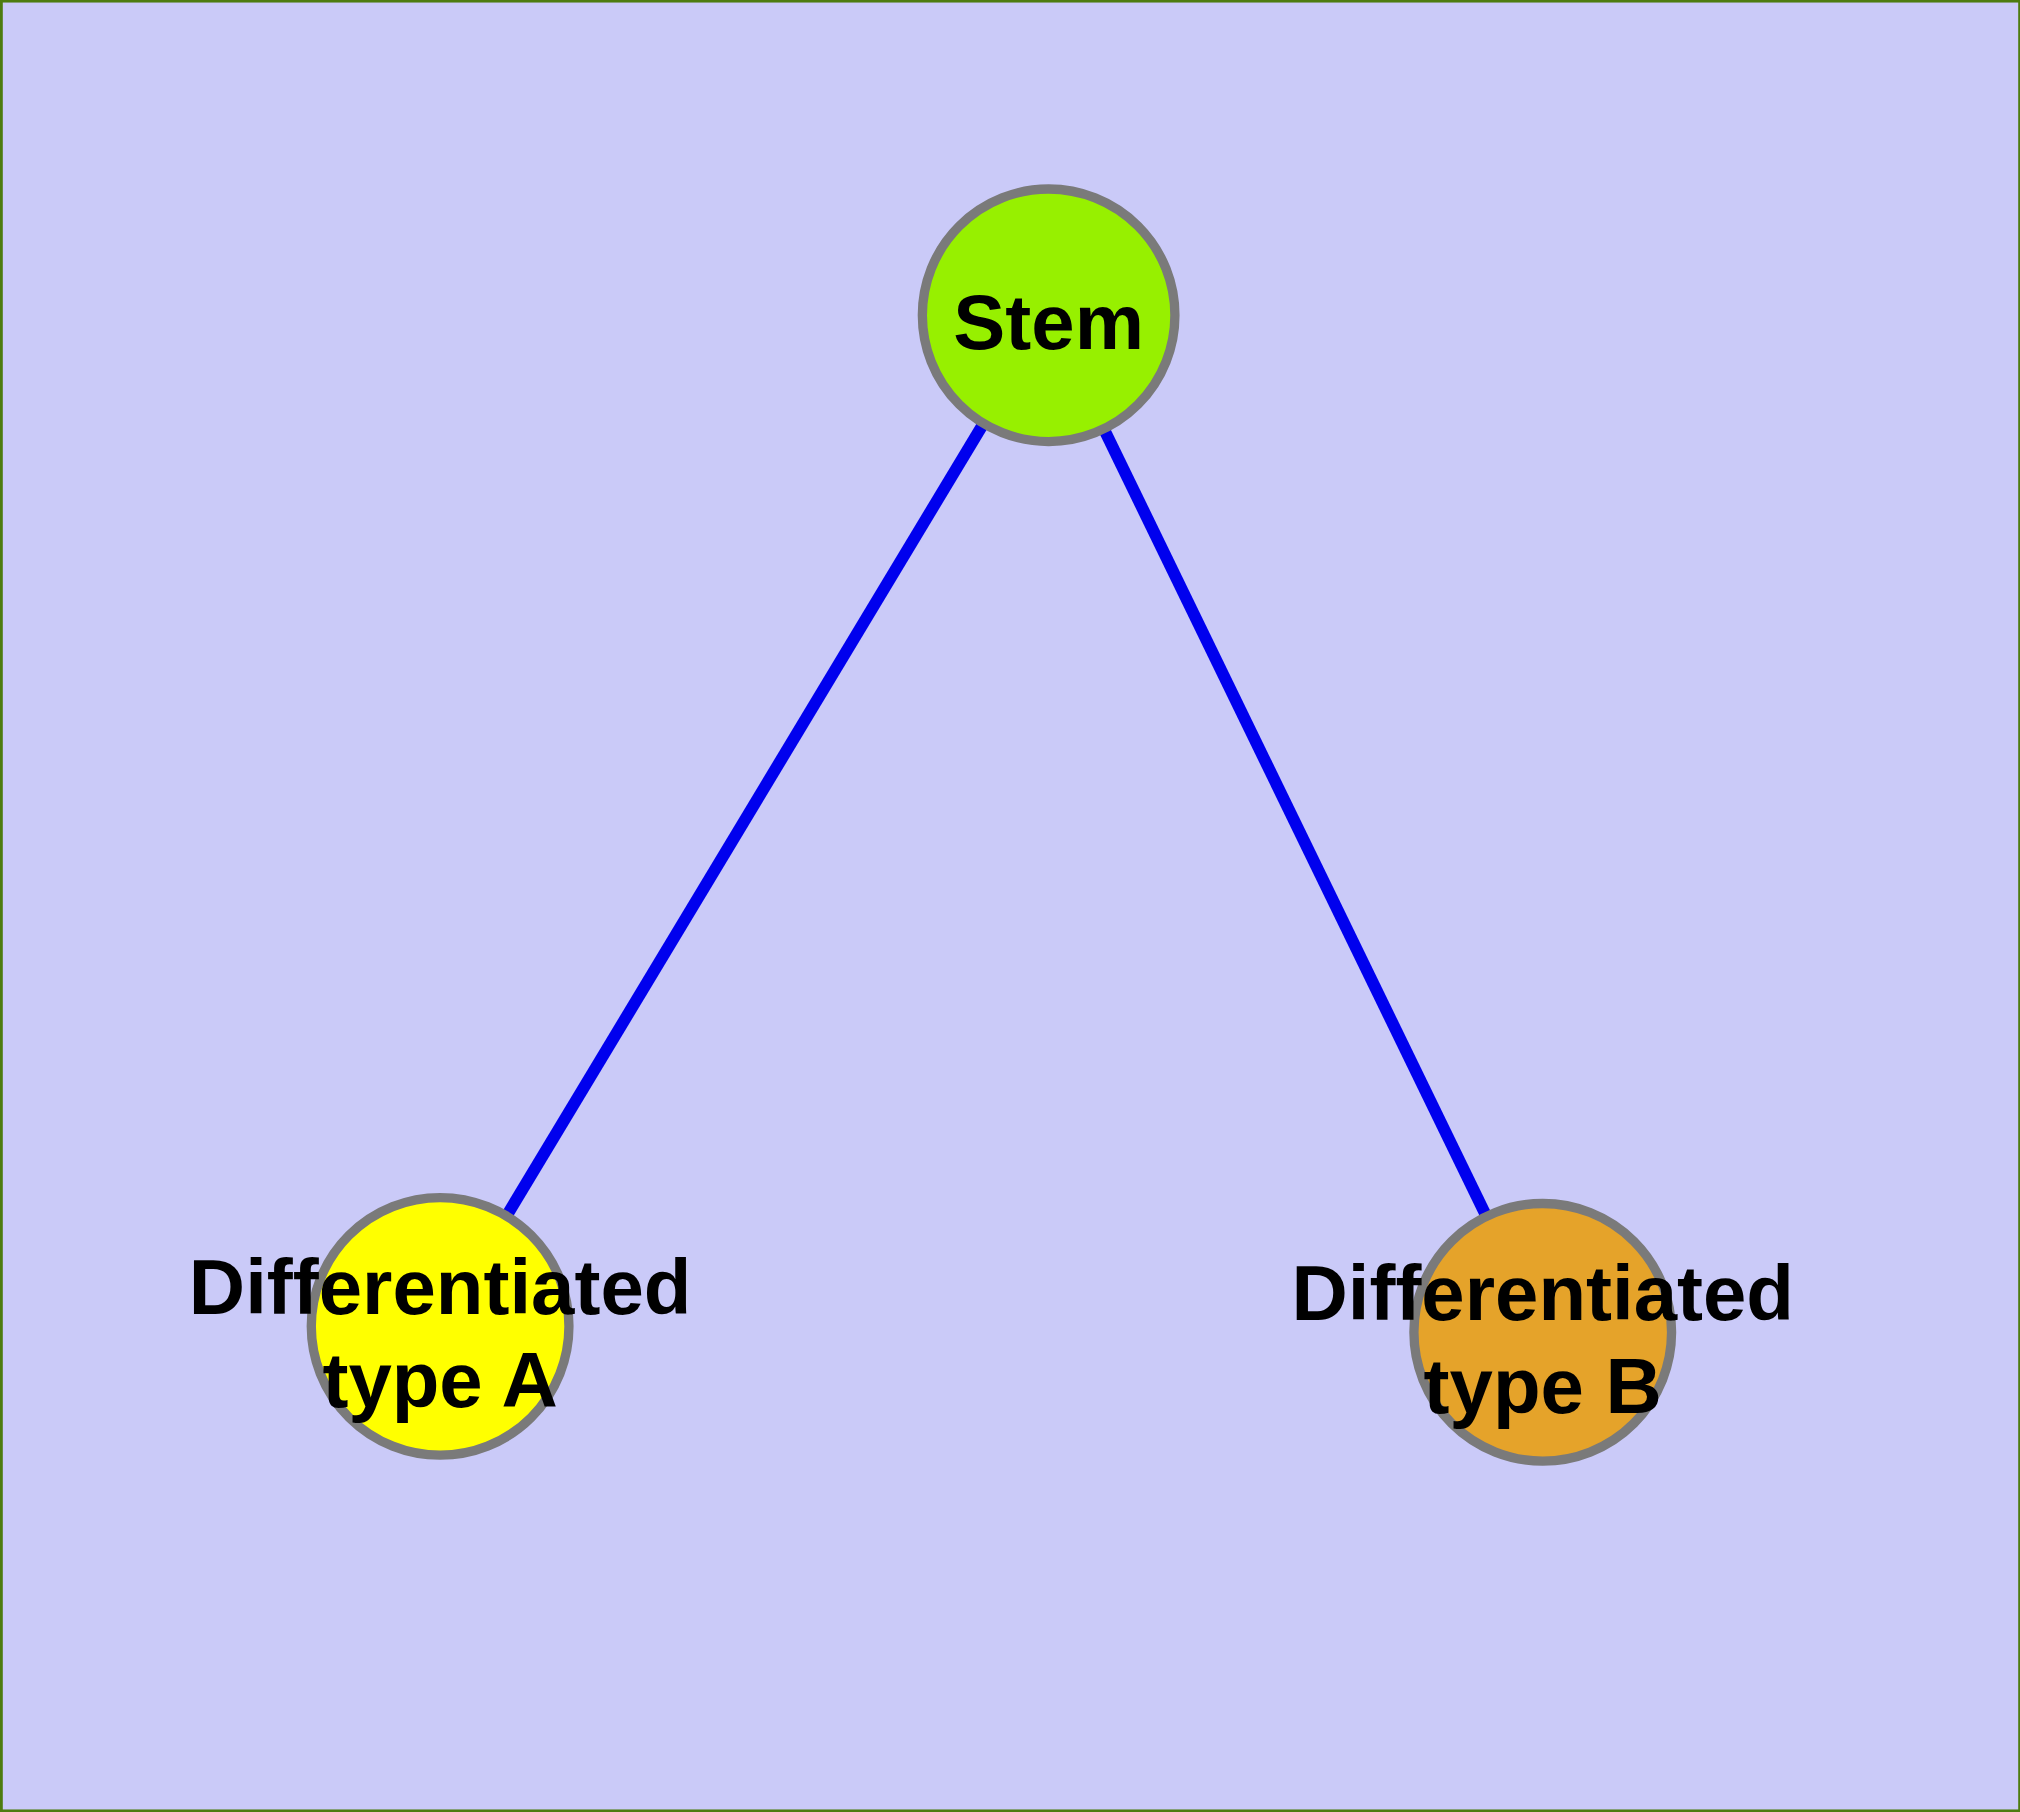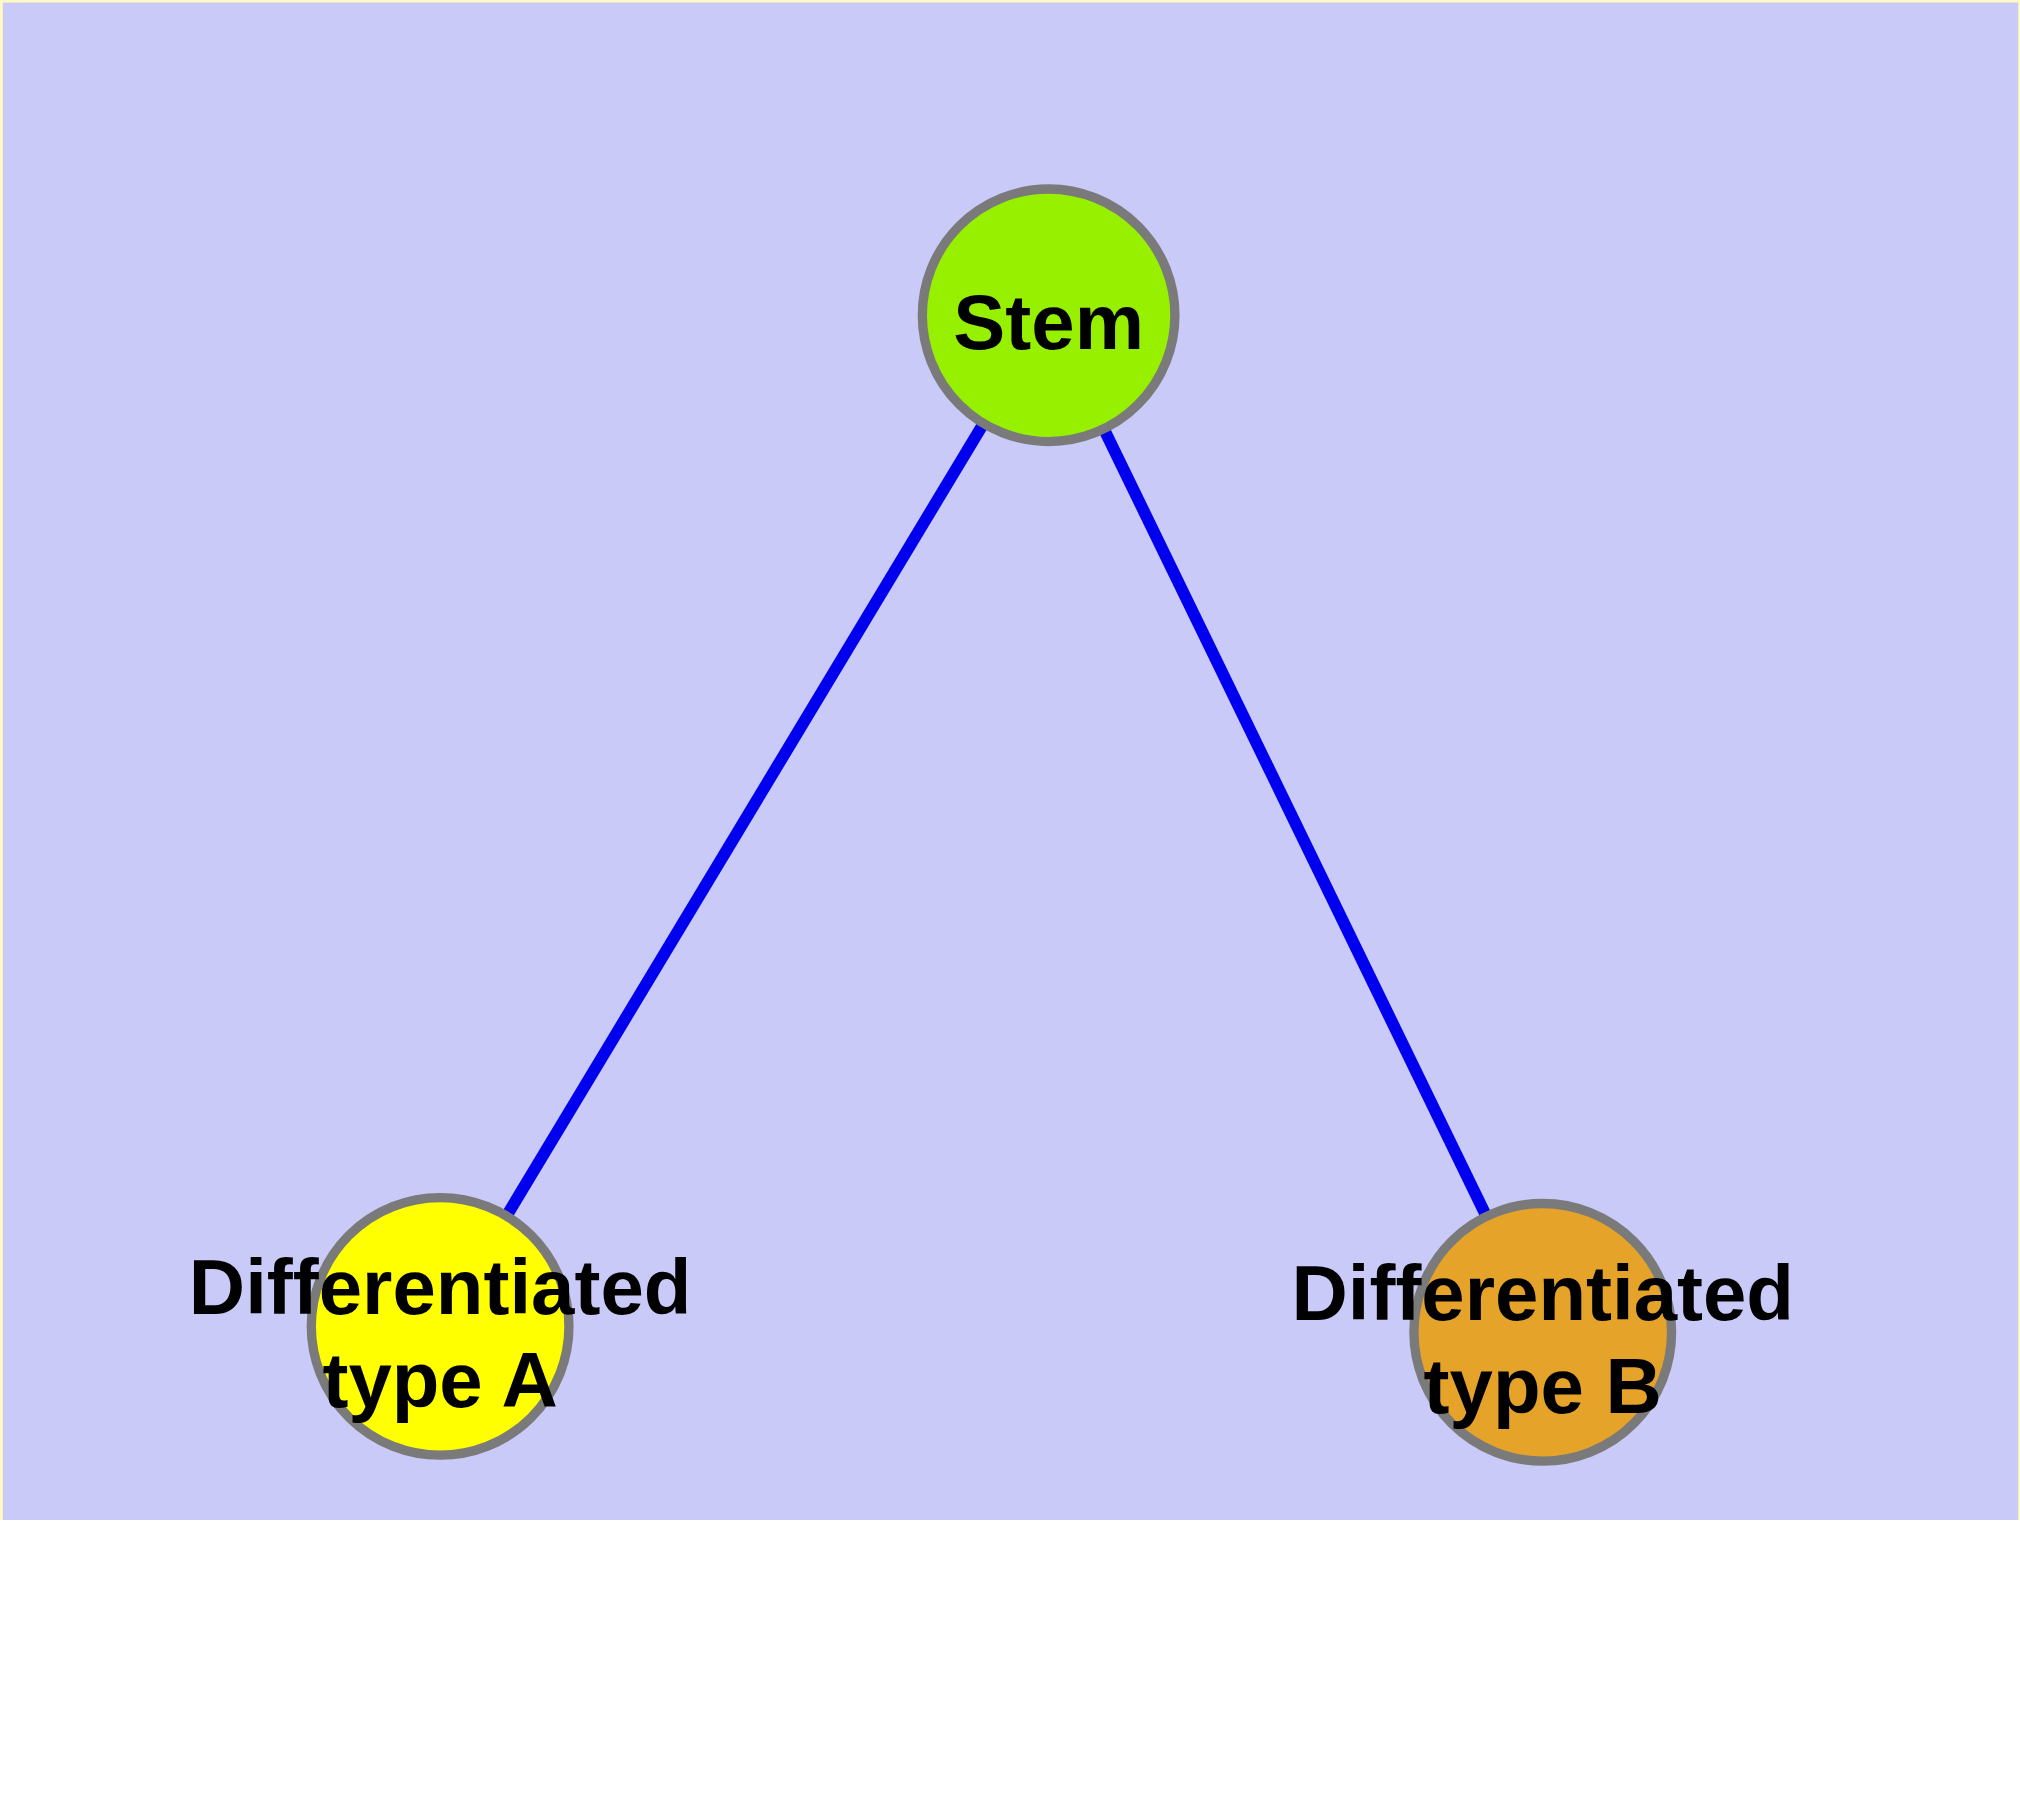--- a/index.html
+++ b/index.html
@@ -4,22 +4,22 @@
 <style>
   html, body {
     margin: 0;
     padding: 0;
     background: #ffffff;
     font-family: "Liberation Sans", sans-serif;
   }
   .stage {
     position: relative;
     width: 2021px;
-    height: 1520px;
-    background: #fef9c3;
+    height: 1812px;
+    background: #4d7c0f;
   }
   svg {
     display: block;
   }
   .node-label {
     font-family: "Liberation Sans", sans-serif;
     font-weight: bold;
   }
 </style>
 </head>

